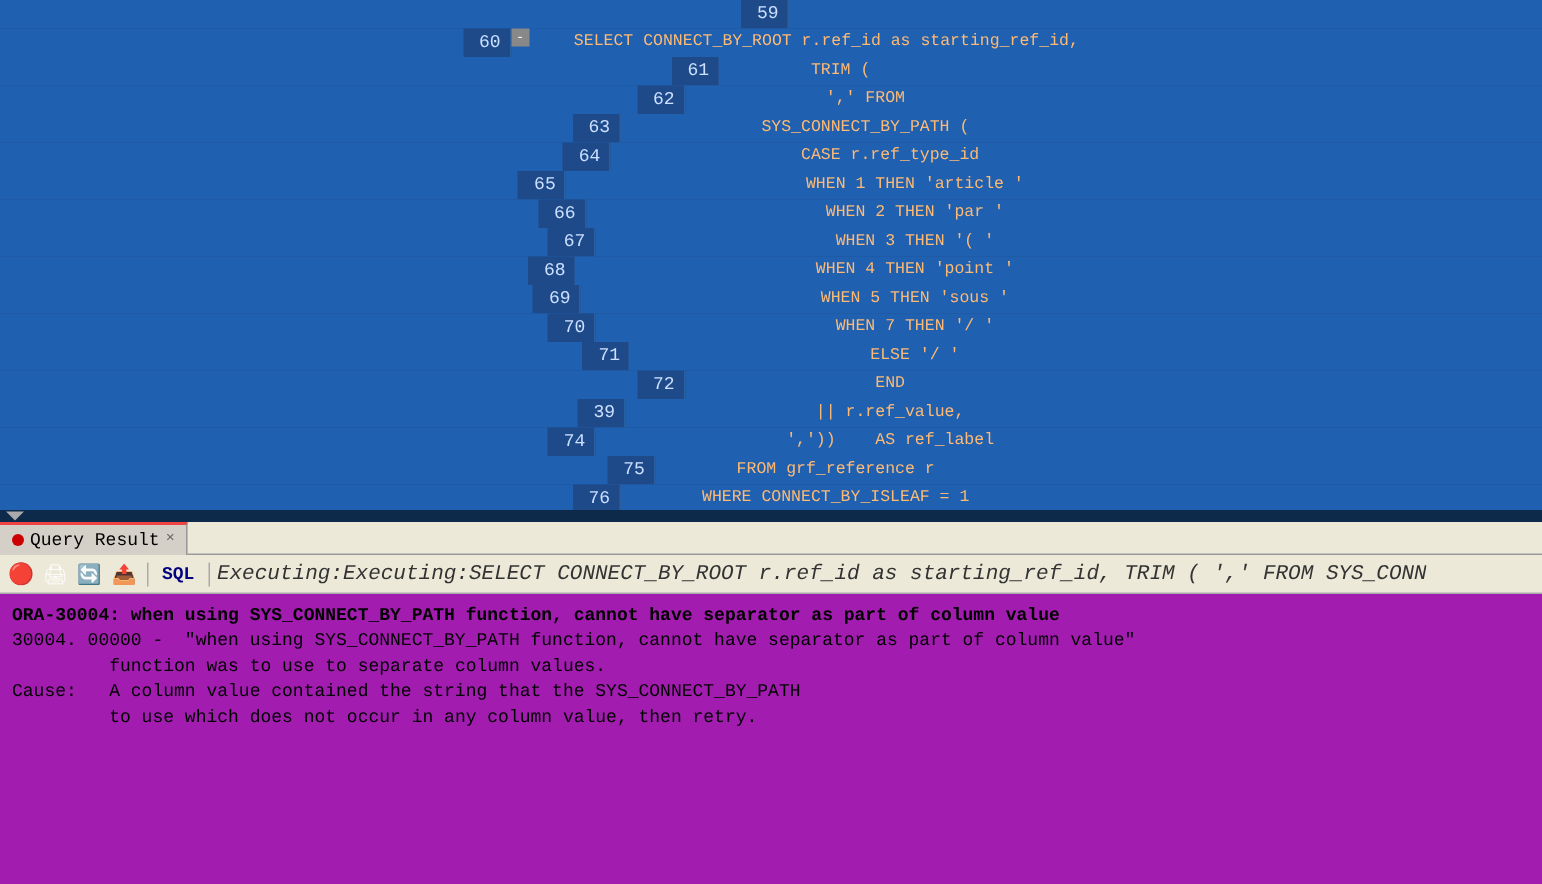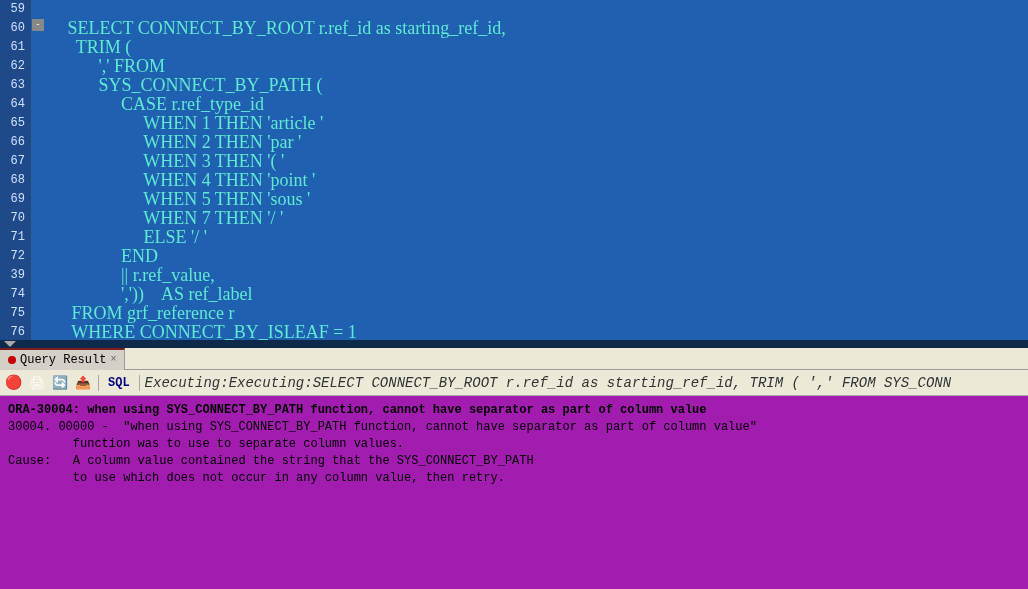--- a/index.html
+++ b/index.html
@@ -42,28 +42,28 @@
       color: #cce0ff;
       background: #1e4a8a;
       user-select: none;
       font-size: 12px;
       border-right: 1px solid #2a5fa0;
       flex-shrink: 0;
     }
 
     .line-content {
       padding-left: 8px;
-      color: #5eead4;
+      color: #fdba74;
       white-space: pre;
-      font-size: 18px;
-      font-family: Liberation Serif, serif;
+      font-size: 11px;
     }
 
     .line-highlight {
       background: #2060b0;
+      justify-content: center;
     }
 
     .collapse-icon {
       display: inline-block;
       width: 12px;
       height: 12px;
       background: #888;
       color: #fff;
       font-size: 9px;
       text-align: center;
@@ -105,21 +105,21 @@
       height: 22px;
     }
 
     .qr-tab {
       display: flex;
       align-items: center;
       padding: 0 8px;
       height: 22px;
       background: #d4d0c8;
       border-right: 1px solid #999;
-      border-top: 2px solid #7f1d1d;
+      border-top: 2px solid #ef4444;
       font-size: 12px;
       color: #000;
       gap: 4px;
       cursor: pointer;
       justify-content: space-between;
     }
 
     .qr-tab-icon {
       width: 8px;
       height: 8px;

